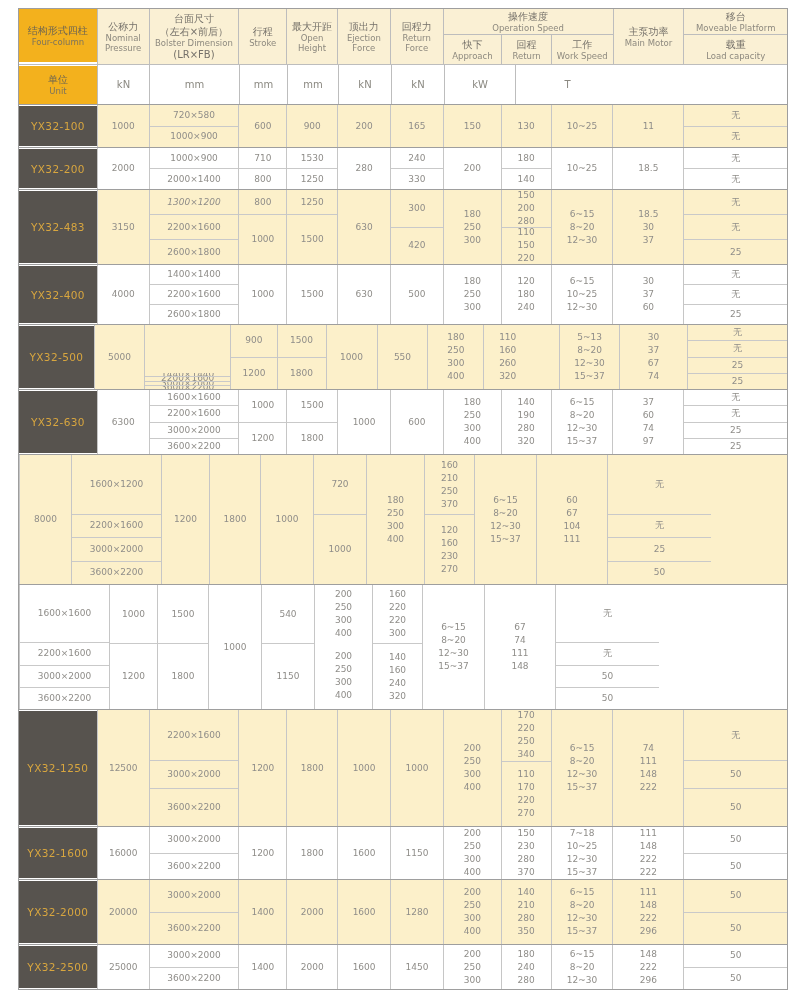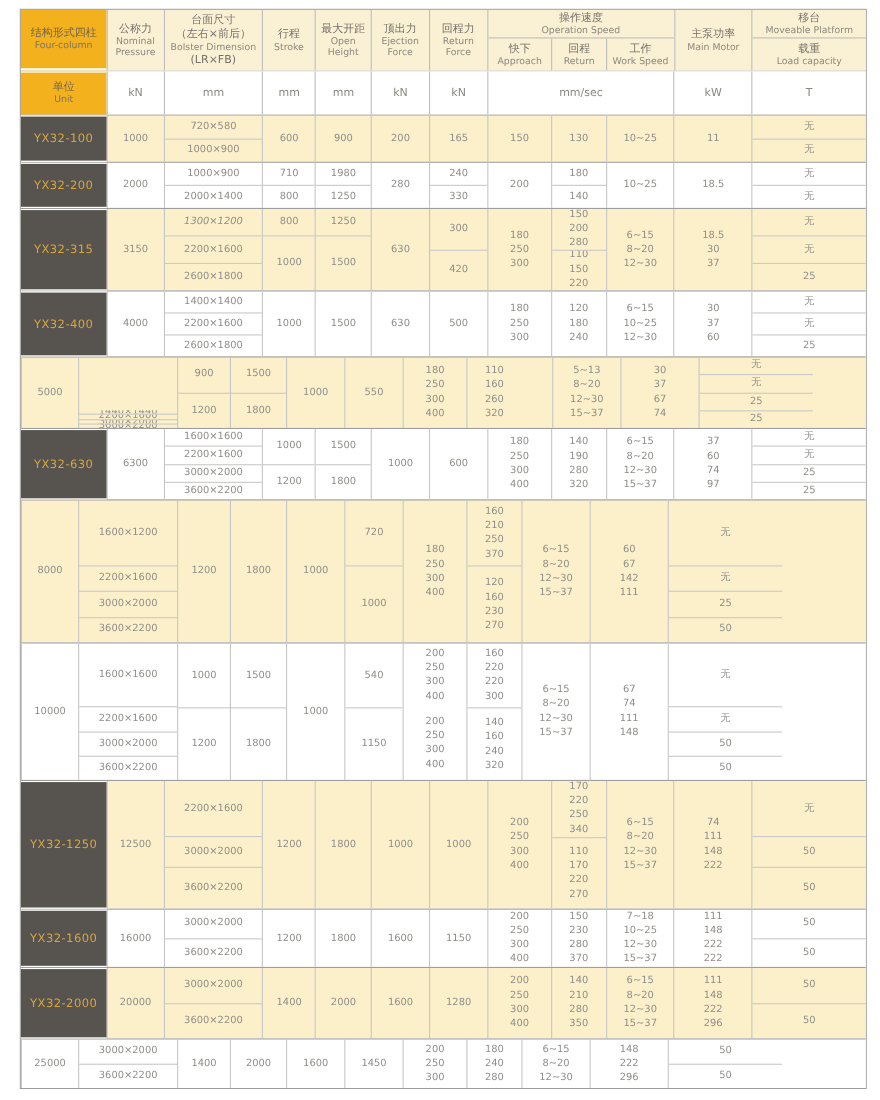--- a/index.html
+++ b/index.html
@@ -132,23 +132,20 @@
       </div>
       <div class="cell whitebg bl" style="width: 51px;">
         <span class="unitv">mm</span>
       </div>
       <div class="cell whitebg bl" style="width: 53px;">
         <span class="unitv">kN</span>
       </div>
       <div class="cell whitebg bl" style="width: 53px;">
         <span class="unitv">kN</span>
       </div>
-      <div class="cell whitebg bl" style="width: 170px;">
-        <span class="unitv">mm/sec</span>
-      </div>
       <div class="cell whitebg bl" style="width: 71px;">
         <span class="unitv">kW</span>
       </div>
       <div class="cell whitebg bl" style="width: 104px;">
         <span class="unitv">T</span>
       </div>
     </div>
     <div class="brow cream" style="height: 43px;">
       <div class="model-cell">
         <div class="model-fill">
@@ -239,21 +236,21 @@
       <div class="col" style="width: 48px;">
         <div class="bcell" style="flex: 1 1 0px;">
           <span class="v">710</span>
         </div>
         <div class="bcell sep" style="flex: 1 1 0px;">
           <span class="v">800</span>
         </div>
       </div>
       <div class="col" style="width: 51px;">
         <div class="bcell" style="flex: 1 1 0px;">
-          <span class="v">1980</span>
+          <span class="v">1530</span>
         </div>
         <div class="bcell sep" style="flex: 1 1 0px;">
           <span class="v">1250</span>
         </div>
       </div>
       <div class="col" style="width: 53px;">
         <div class="bcell" style="flex: 2 1 0px;">
           <span class="v">280</span>
         </div>
       </div>
@@ -293,21 +290,21 @@
           <span class="v">无</span>
         </div>
         <div class="bcell sep" style="flex: 1 1 0px;">
           <span class="v">无</span>
         </div>
       </div>
     </div>
     <div class="brow cream" style="height: 75px;">
       <div class="model-cell">
         <div class="model-fill">
-          <span class="model-label">YX32-315</span>
+          <span class="model-label">YX32-483</span>
         </div>
       </div>
       <div class="col" style="width: 52px;">
         <div class="bcell" style="flex: 1 1 0px;">
           <span class="v">3150</span>
         </div>
       </div>
       <div class="col" style="width: 90px;">
         <div class="bcell" style="flex: 1 1 0px; font-style: italic;">
           <span class="v">1300×1200</span>
@@ -469,20 +466,25 @@
         </div>
         <div class="bcell sep" style="flex: 1 1 0px;">
           <span class="v">无</span>
         </div>
         <div class="bcell sep" style="flex: 1 1 0px;">
           <span class="v">25</span>
         </div>
       </div>
     </div>
     <div class="brow cream" style="height: 65px;">
+      <div class="model-cell">
+        <div class="model-fill">
+          <span class="model-label">YX32-500</span>
+        </div>
+      </div>
       <div class="col" style="width: 52px;">
         <div class="bcell" style="flex: 1 1 0px;">
           <span class="v">5000</span>
         </div>
       </div>
       <div class="col" style="width: 90px;">
         <div class="bcell" style="flex: 1 1 0px; margin-top: 48px;">
           <span class="v">1440×1440</span>
         </div>
         <div class="bcell sep" style="flex: 1 1 0px;">
@@ -736,45 +738,40 @@
           <span class="v">6~15</span>
           <span class="v">8~20</span>
           <span class="v">12~30</span>
           <span class="v">15~37</span>
         </div>
       </div>
       <div class="col" style="width: 71px;">
         <div class="bcell" style="flex: 5.6 1 0px;">
           <span class="v">60</span>
           <span class="v">67</span>
-          <span class="v">142</span>
+          <span class="v">104</span>
           <span class="v">111</span>
         </div>
       </div>
       <div class="col" style="width: 104px;">
         <div class="bcell" style="flex: 2.6 1 0px;">
           <span class="v">无</span>
         </div>
         <div class="bcell sep" style="flex: 1 1 0px;">
           <span class="v">无</span>
         </div>
         <div class="bcell sep" style="flex: 1 1 0px;">
           <span class="v">25</span>
         </div>
         <div class="bcell sep" style="flex: 1 1 0px;">
           <span class="v">50</span>
         </div>
       </div>
     </div>
     <div class="brow white" style="height: 125px;">
-      <div class="col" style="width: 52px;">
-        <div class="bcell" style="flex: 1 1 0px;">
-          <span class="v">10000</span>
-        </div>
-      </div>
       <div class="col" style="width: 90px;">
         <div class="bcell" style="flex: 2.7 1 0px;">
           <span class="v">1600×1600</span>
         </div>
         <div class="bcell sep" style="flex: 1 1 0px;">
           <span class="v">2200×1600</span>
         </div>
         <div class="bcell sep" style="flex: 1 1 0px;">
           <span class="v">3000×2000</span>
         </div>
@@ -1116,20 +1113,25 @@
       <div class="col" style="width: 104px;">
         <div class="bcell" style="flex: 1 1 0px;">
           <span class="v">50</span>
         </div>
         <div class="bcell sep" style="flex: 1 1 0px;">
           <span class="v">50</span>
         </div>
       </div>
     </div>
     <div class="brow white" style="height: 45px;">
+      <div class="model-cell">
+        <div class="model-fill">
+          <span class="model-label">YX32-2500</span>
+        </div>
+      </div>
       <div class="col" style="width: 52px;">
         <div class="bcell" style="flex: 1 1 0px;">
           <span class="v">25000</span>
         </div>
       </div>
       <div class="col" style="width: 90px;">
         <div class="bcell" style="flex: 1 1 0px;">
           <span class="v">3000×2000</span>
         </div>
         <div class="bcell sep" style="flex: 1 1 0px;">

